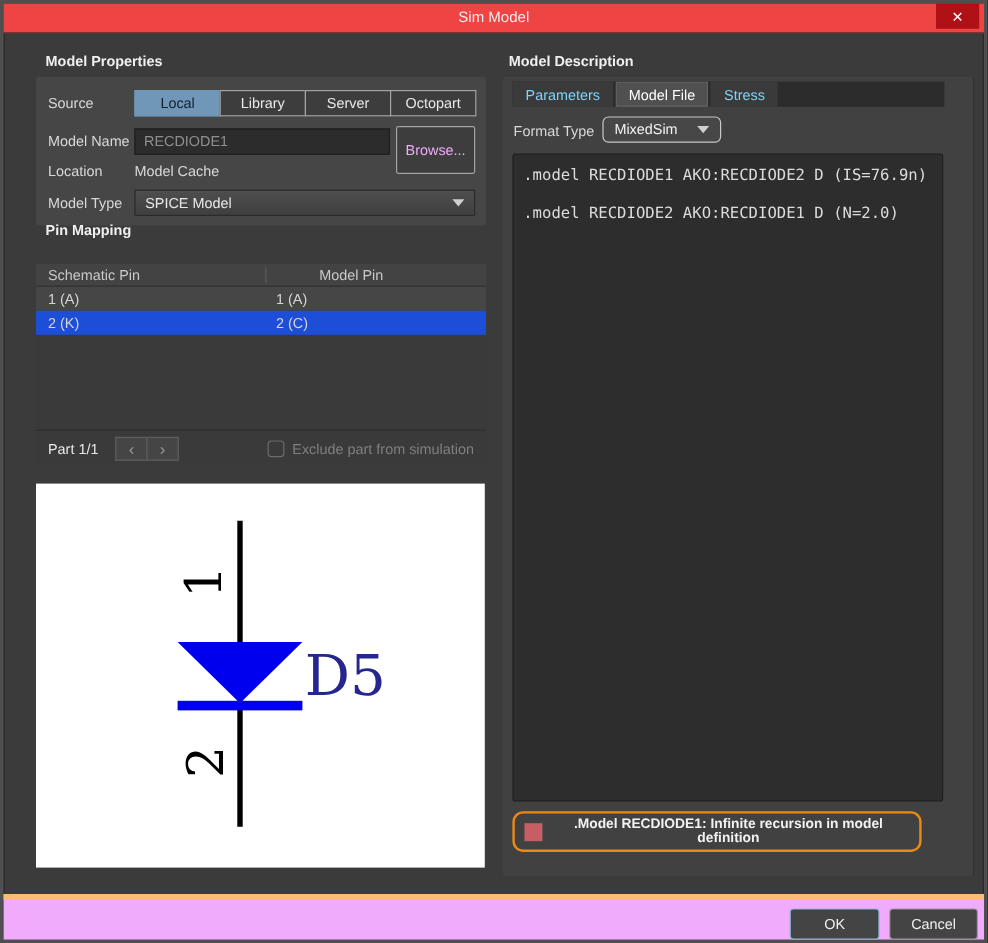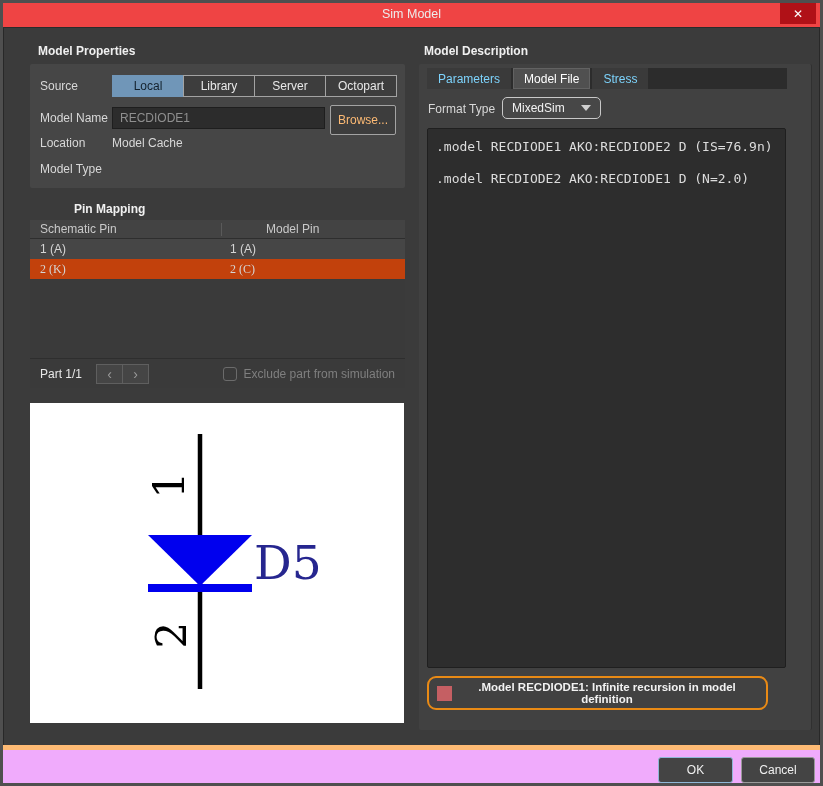--- a/index.html
+++ b/index.html
@@ -25,40 +25,40 @@
 
   
   .seg-group{position:absolute;left:82px;top:11px;width:285px;height:22px;display:flex;}
   .seg-btn{flex:1;margin-left:-1px;background:#3d3d3d;border:1px solid #a3a3a3;color:#e8e8e8;
     font-size:12px;display:flex;align-items:center;justify-content:center;cursor:pointer;}
   .seg-btn:first-child{margin-left:0;}
   .seg-btn.active{background:var(--accent,#7096b8);border-color:var(--accent,#7096b8);
     color:var(--accent-text,#14222e);}
   .text-input{position:absolute;left:82px;top:43px;width:213px;height:22px;background:#2c2c2c;
     border:1px solid #1e1e1e;color:#8f8f8f;font-size:12px;padding:0 7px;font-family:"Liberation Sans",sans-serif;}
-  .browse-btn{position:absolute;left:300px;top:41px;width:66px;height:30px;background:#3d3d3d;
-    border:1px solid #a3a3a3;border-radius:2px;color:#fdba74;font-size:12px;
+  .browse-btn{position:absolute;left:300px;top:41px;width:66px;height:40px;background:#3d3d3d;
+    border:1px solid #a3a3a3;border-radius:2px;color:#f0abfc;font-size:12px;
     display:flex;align-items:center;justify-content:center;cursor:pointer;}
   .dropdown{position:absolute;background:linear-gradient(#4e4e4e,#3f3f3f);border:1px solid #2a2a2a;
     color:#e8e8e8;font-size:12px;display:flex;align-items:center;padding:0 8px;cursor:pointer;}
   .dd-arrow{width:0;height:0;border-left:5px solid transparent;border-right:5px solid transparent;
     border-top:6px solid #cfcfcf;margin-left:auto;}
 
   
   .pin-table{position:absolute;left:30px;top:220px;width:375px;height:168px;background:#3a3a3a;
     display:flex;flex-direction:column;border-radius:2px;}
   .pt-header{height:19px;background:#434343;display:flex;align-items:center;
     border-bottom:1px solid #2e2e2e;color:#c9c9c9;font-size:12px;gap:36px;}
   .pt-header .c1{width:192px;padding-left:10px;border-right:1px solid #5a5a5a;height:13px;line-height:13px;}
   .pt-header .c2{padding-left:8px;}
   .pt-row{height:20px;display:flex;align-items:center;color:#d5d5d5;font-size:12px;cursor:default;}
   .pt-row .c1{width:192px;padding-left:10px;}
   .pt-row .c2{padding-left:8px;}
   .pt-row.odd{background:#464646;}
-  .pt-row.even{background:#c2410c;font-family:Liberation Serif, serif;}
+  .pt-row.even{background:#1d4ed8;}
   .pt-fill{flex:1;}
   .pt-footer{height:30px;border-top:1px solid #2e2e2e;display:flex;align-items:center;padding:0 10px;}
   .part-label{color:#e8e8e8;font-size:12px;margin-right:14px;}
   .nav-btn{width:27px;height:20px;background:#454545;border:1px solid #5f5f5f;color:#9a9a9a;
     font-size:14px;display:flex;align-items:center;justify-content:center;cursor:pointer;}
   .nav-btn + .nav-btn{margin-left:-1px;}
   .checkbox{width:14px;height:14px;border:1px solid #6b6b6b;border-radius:3px;margin-left:auto;background:transparent;cursor:pointer;}
   .cb-label{color:#7f7f7f;font-size:12px;margin-left:7px;}
 
   
@@ -120,23 +120,27 @@
     </div>
 
     <div class="lbl" style="left:10px;top:47px;">Model Name</div>
     <input class="text-input" type="text" value="RECDIODE1" style="">
     <div class="browse-btn">Browse...</div>
 
     <div class="lbl" style="left:10px;top:72px;">Location</div>
     <div class="val" style="left:82px;top:72px;">Model Cache</div>
 
     <div class="lbl" style="left:10px;top:98px;">Model Type</div>
-  </div>
-
-  <div class="group-heading" style="left:38px;top:202px;margin-left:36px;">Pin Mapping</div>
+    <div class="dropdown" style="left:82px;top:94px;width:284px;height:22px;">
+      <span>SPICE Model</span>
+      <span class="dd-arrow"></span>
+    </div>
+  </div>
+
+  <div class="group-heading" style="left:38px;top:185px;">Pin Mapping</div>
 
   <div class="pin-table">
     <div class="pt-header">
       <div class="c1">Schematic Pin</div>
       <div class="c2">Model Pin</div>
     </div>
     <div class="pt-row odd">
       <div class="c1">1 (A)</div>
       <div class="c2">1 (A)</div>
     </div>

